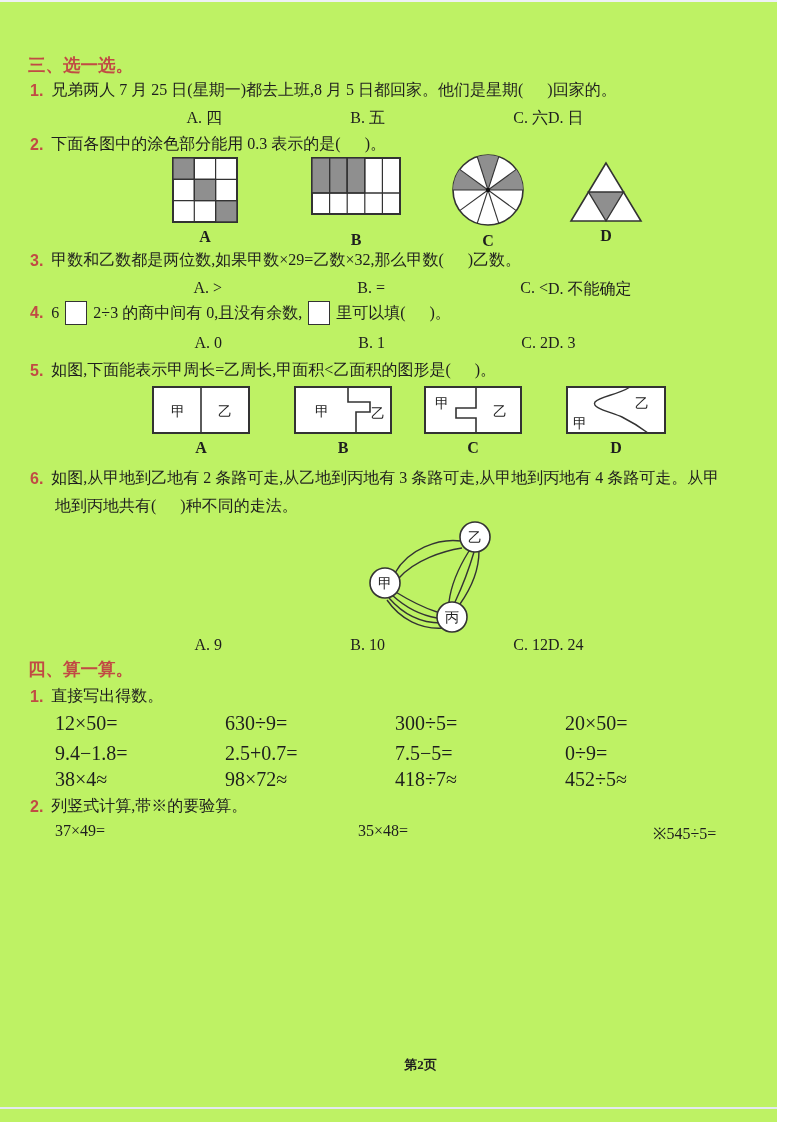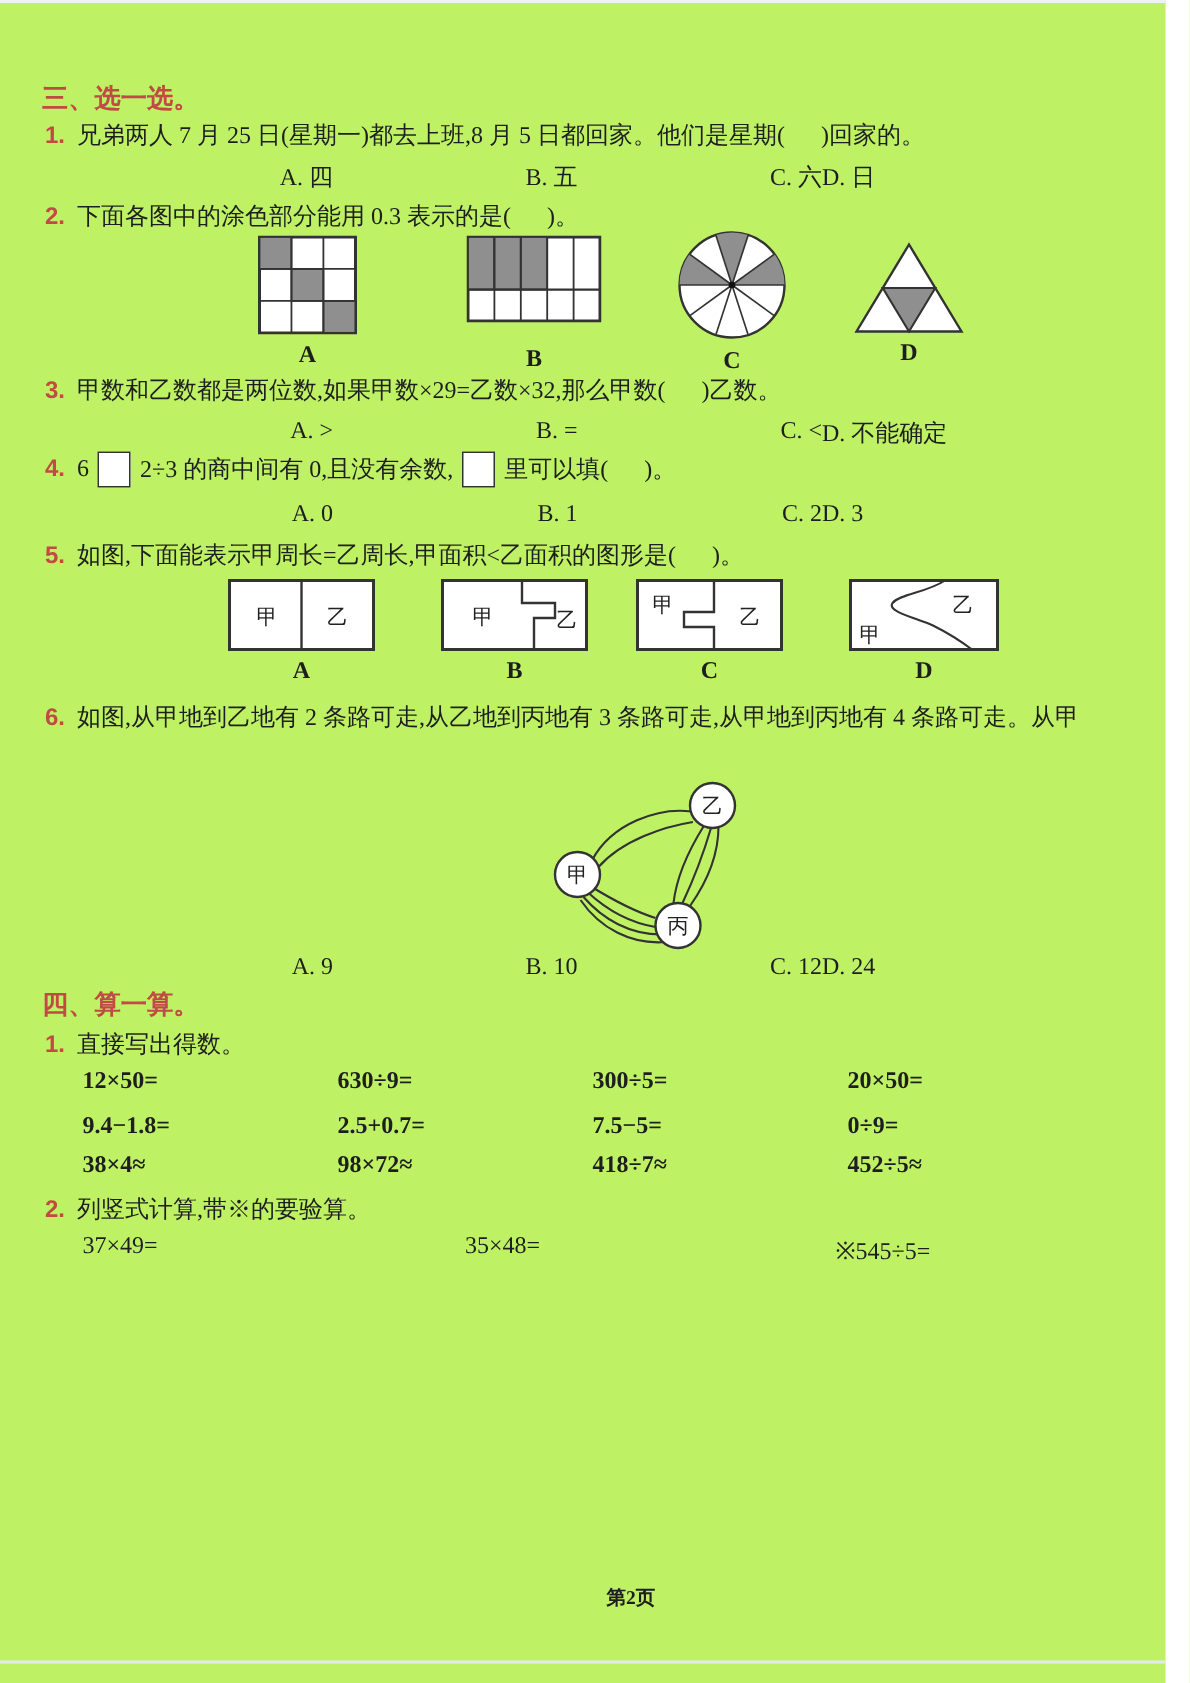--- a/index.html
+++ b/index.html
@@ -23,29 +23,29 @@
     color:#c14b44; margin-right:8px; font-size:16px;
   }
   .qtext { white-space:pre; }
   .options {
     position:absolute; left:55px; font-size:16px;
     display:grid; grid-template-columns:167px 163px 163px auto;
     white-space:pre;
     text-align:right;
   }
   .calc-row {
-    position:absolute; left:55px; font-size:16px;
+    position:absolute; left:55px; font-size:20px;
     display:grid; grid-template-columns:170px 170px 170px auto;
     white-space:pre;
-    font-weight:bold;
   }
   .vert-row {
     position:absolute; left:55px; font-size:16px;
     display:grid; grid-template-columns:255px 247px auto;
     white-space:pre;
+    gap:48px;
   }
   .fig { position:absolute; text-align:center; }
   .fig-label { margin-top:5px; font-size:16px; font-weight:600; font-family:"Liberation Serif", serif; }
   .blank-box {
     display:inline-block; width:20px; height:22px;
     border:1.5px solid #333; margin:0 6px; vertical-align:-5px;
     background:#fff;
   }
   .footer {
     position:absolute; left:0; top:1056px; width:100%;
@@ -205,20 +205,23 @@
       <text x="14" y="42" font-size="14" fill="#222" text-anchor="middle">甲</text>
       <text x="76" y="22" font-size="14" fill="#222" text-anchor="middle">乙</text>
     </svg>
     <div class="fig-label">D</div>
   </div>
 
   <div class="qline" style="top:468px;">
     <span class="qnum">6.</span>
     <span class="qtext">如图,从甲地到乙地有 2 条路可走,从乙地到丙地有 3 条路可走,从甲地到丙地有 4 条路可走。从甲</span>
   </div>
+  <div class="qline" style="top:496px; left:55px;">
+    <span class="qtext">地到丙地共有(      )种不同的走法。</span>
+  </div>
 
   <div class="fig" style="left:340px; top:515px; width:210px;">
     <svg width="200" height="122">
       <g stroke="#333" stroke-width="1.4" fill="none">
 
         <path d="M50,58 C63,34 94,23 116,26"></path>
         <path d="M54,63 C70,45 98,36 117,33"></path>
 
         <path d="M124,36 C114,52 106,70 104,87"></path>
         <path d="M129,37 C124,54 118,70 110,87"></path>

